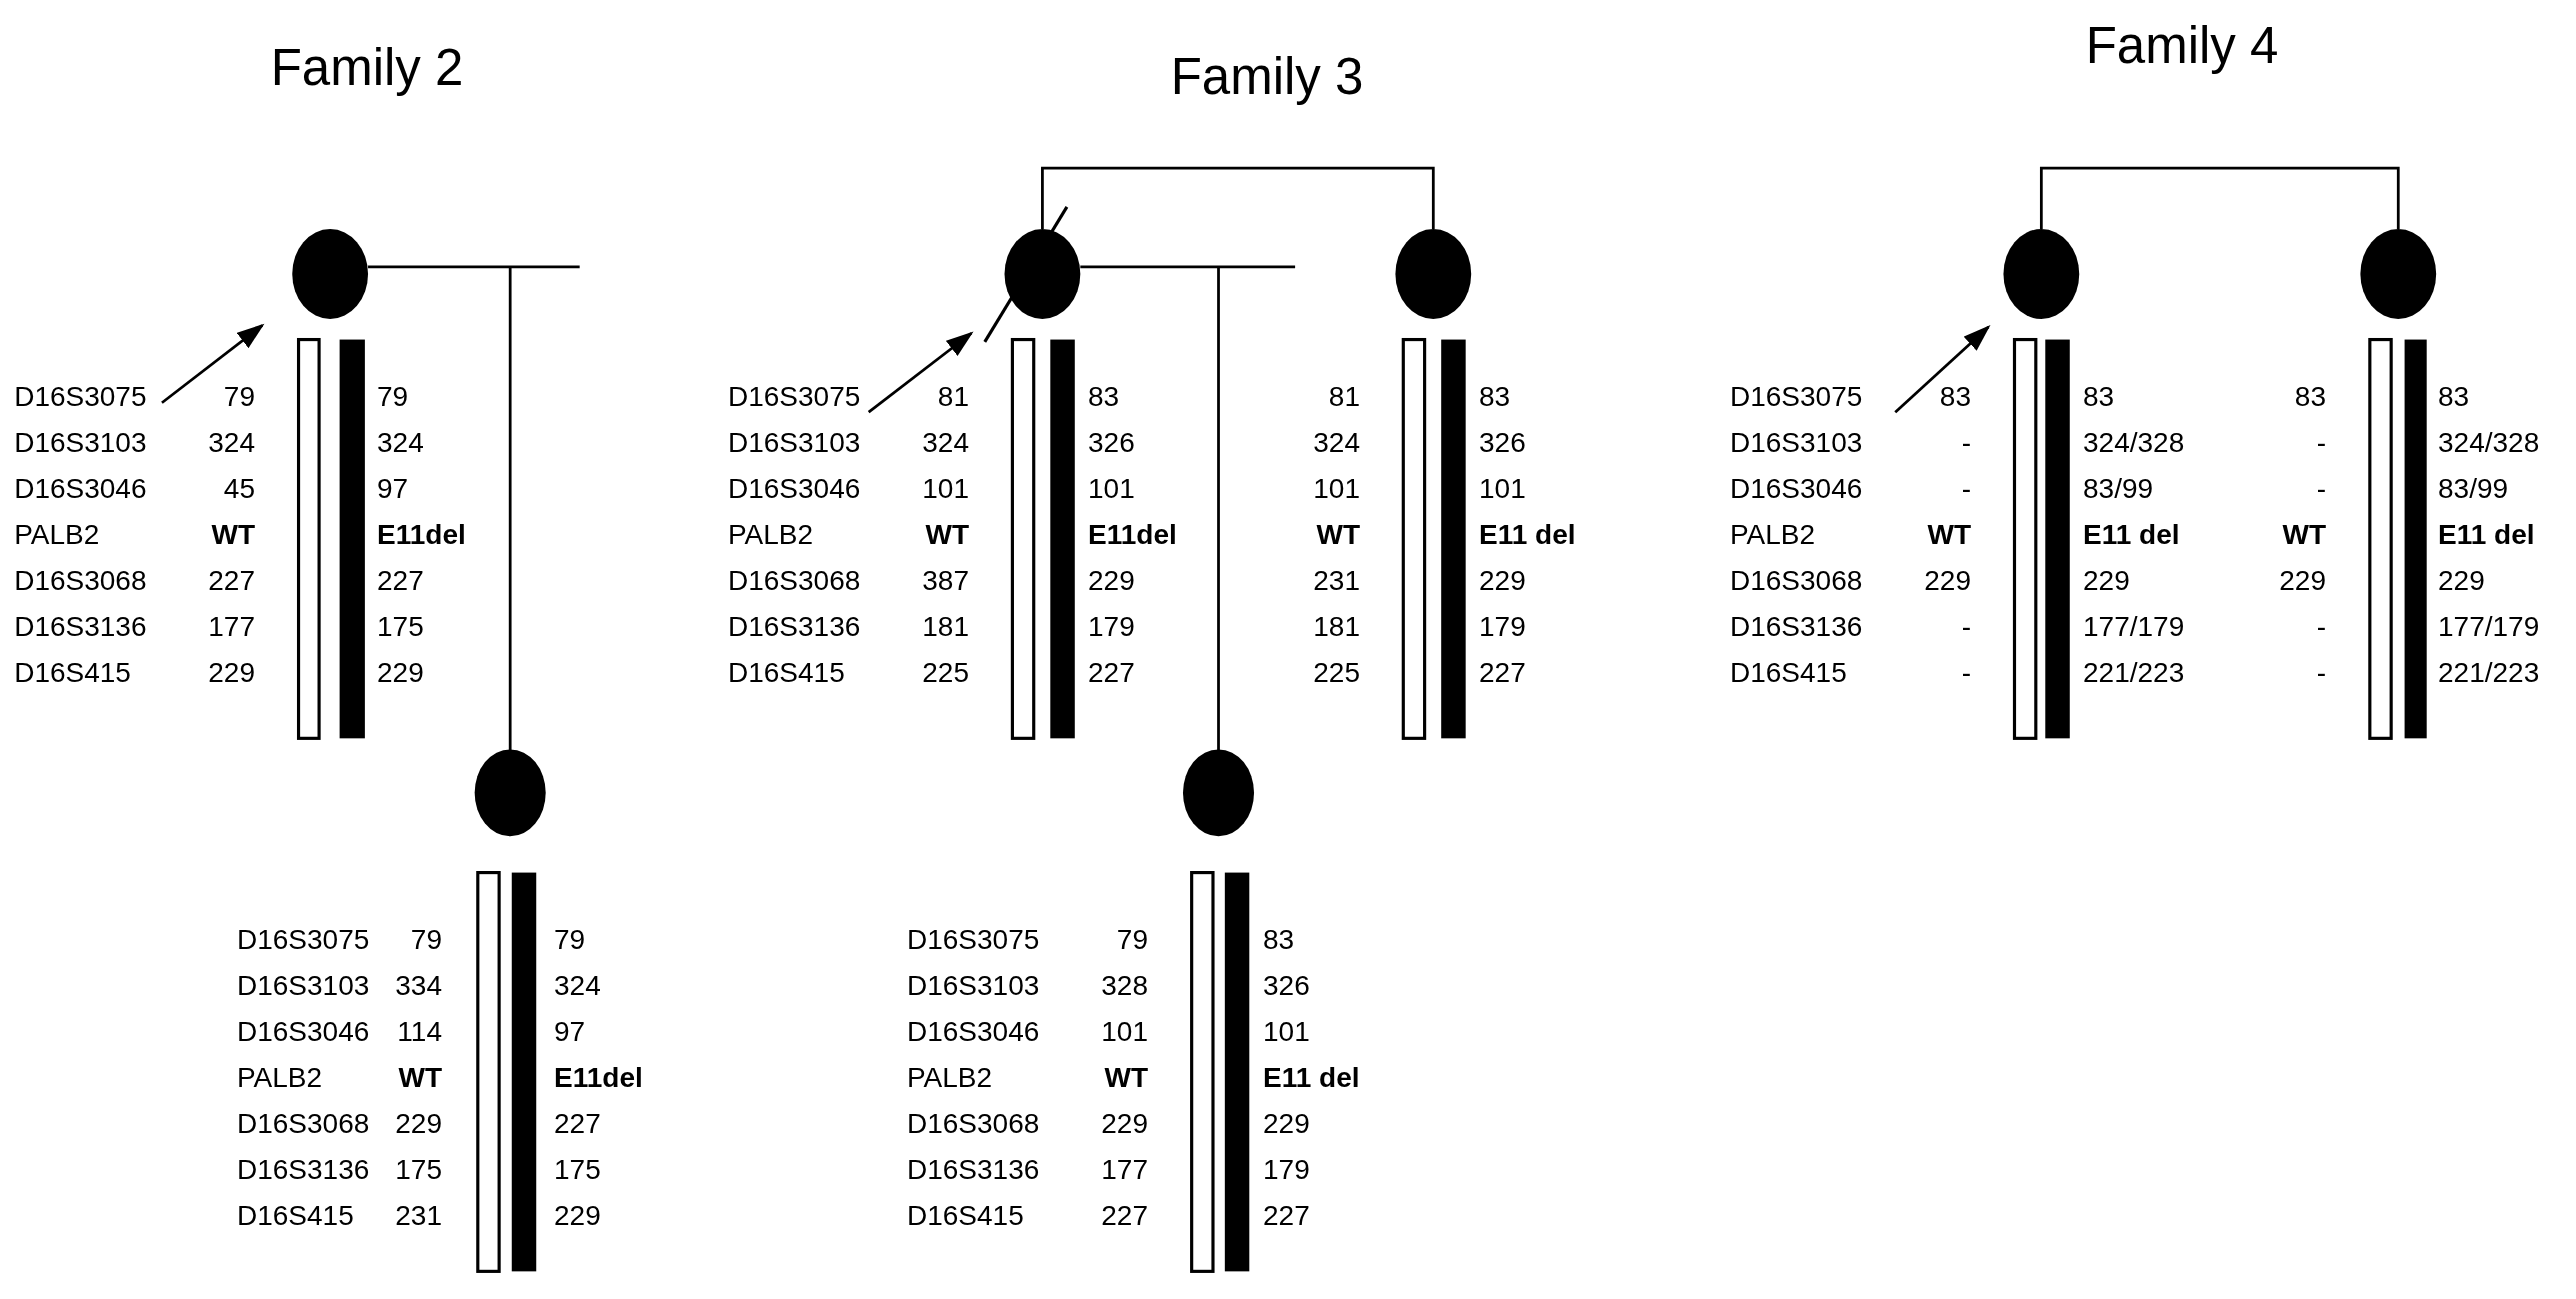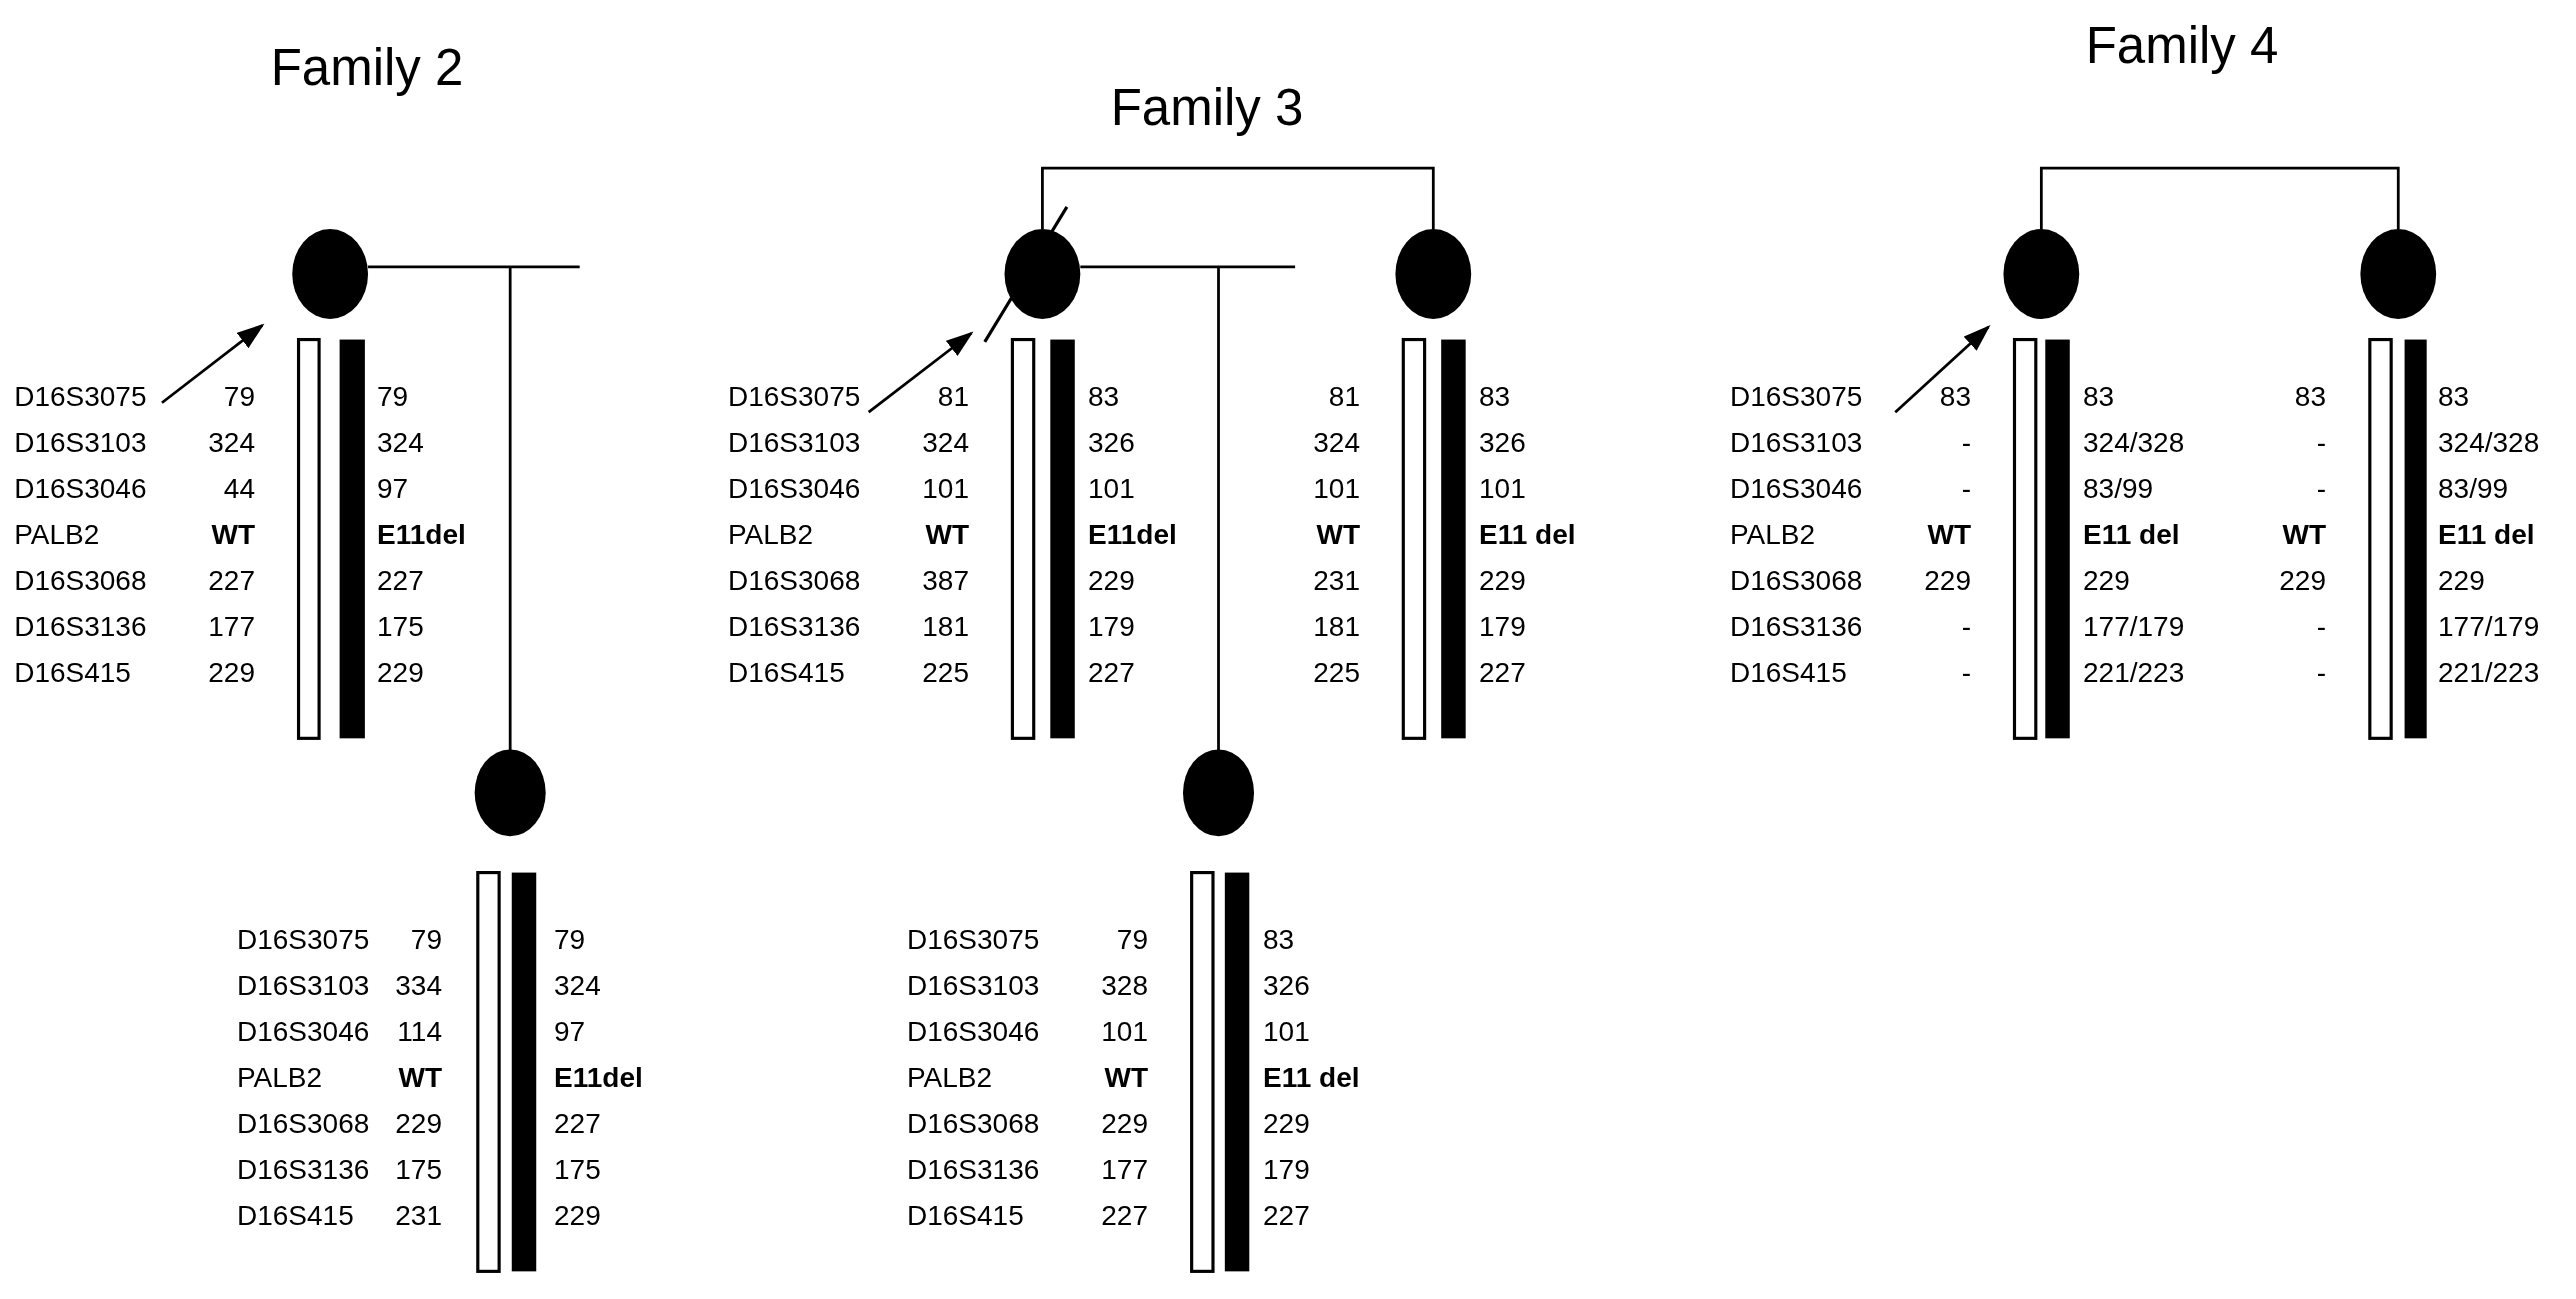--- a/index.html
+++ b/index.html
@@ -53,36 +53,36 @@
   <ellipse cx="2585" cy="347" rx="48" ry="57" fill="#000"></ellipse>
   <ellipse cx="3037" cy="347" rx="48" ry="57" fill="#000"></ellipse>
   <line x1="2400" y1="522" x2="2518" y2="414" stroke="#000" stroke-width="3.5" marker-end="url(#ah)"></line>
   <rect x="2551" y="430" width="27" height="505" fill="#fff" stroke="#000" stroke-width="4"></rect>
   <rect x="2590" y="430" width="31" height="505" fill="#000"></rect>
   <rect x="3001" y="430" width="27" height="505" fill="#fff" stroke="#000" stroke-width="4"></rect>
   <rect x="3045" y="430" width="28" height="505" fill="#000"></rect>
 </svg>
 
 <div class="family-title" style="left:367px;top:38px;">Family 2</div>
-<div class="family-title" style="left:1207px;top:47px;margin-top:31px;">Family 3</div>
+<div class="family-title" style="left:1267px;top:47px;">Family 3</div>
 <div class="family-title" style="left:2182px;top:16px;">Family 4</div>
 
 <div class="tcol" style="left:14.2px;top:374px;width:229px;">
   <div>D16S3075</div>
   <div>D16S3103</div>
   <div>D16S3046</div>
   <div class="it">PALB2</div>
   <div>D16S3068</div>
   <div>D16S3136</div>
   <div>D16S415</div>
 </div>
 <div class="tcol r" style="left:129px;top:374px;width:126px;">
   <div>79</div>
   <div>324</div>
-  <div>44</div>
+  <div>45</div>
   <div class="gv">WT</div>
   <div>227</div>
   <div>177</div>
   <div>229</div>
 </div>
 <div class="tcol" style="left:377px;top:374px;">
   <div>79</div>
   <div>324</div>
   <div>97</div>
   <div class="gv">E11del</div>

